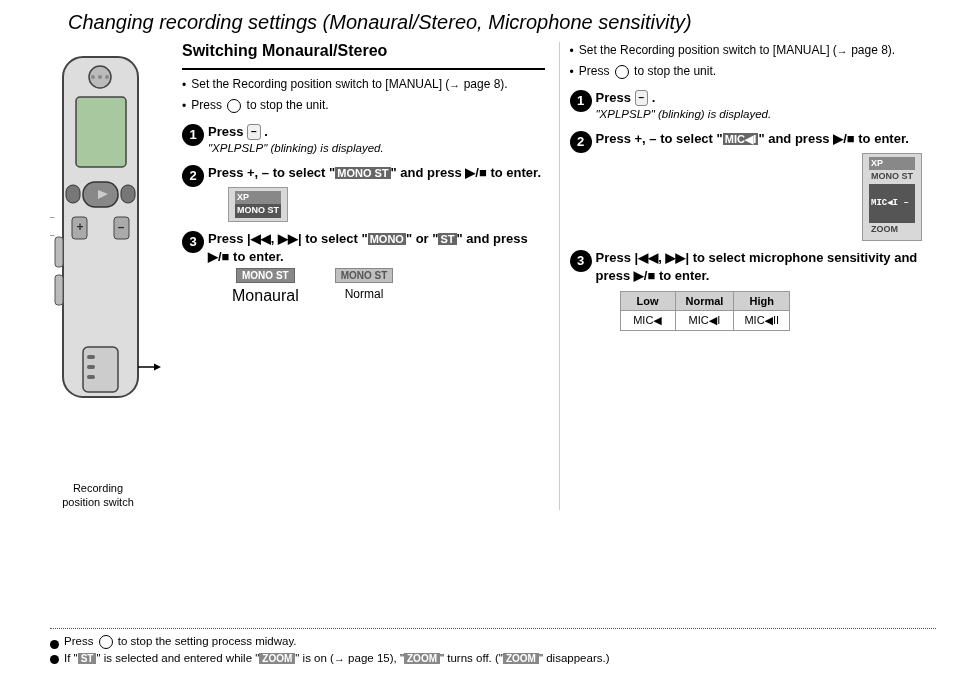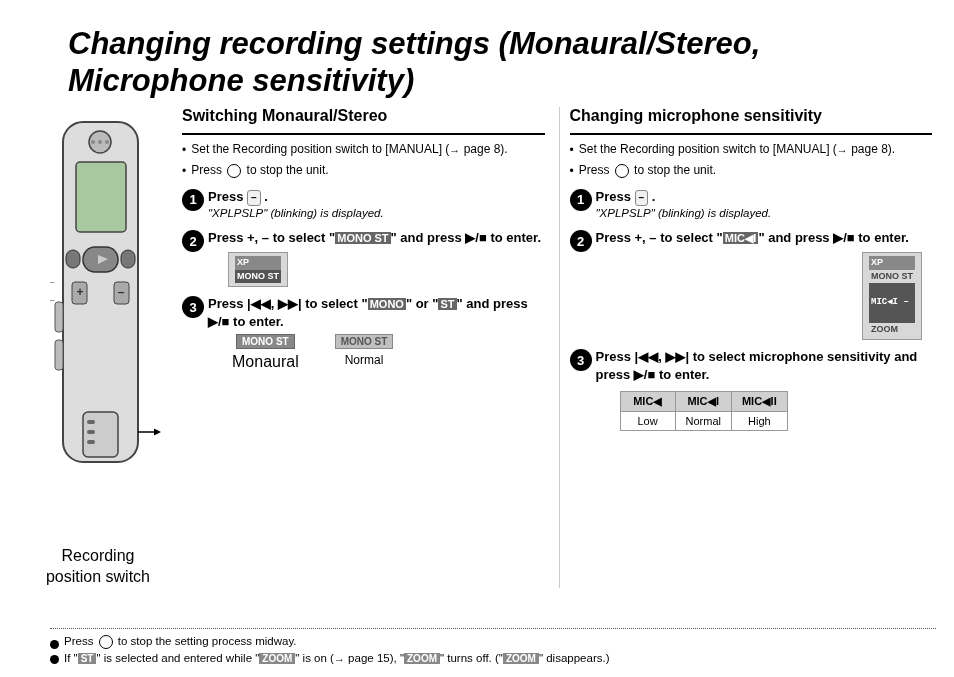--- a/index.html
+++ b/index.html
@@ -15,28 +15,27 @@
 
     .page-container {
       width: 954px;
       height: 677px;
       background: #fff;
       position: relative;
       padding: 10px 18px 10px 18px;
     }
 
     .main-title {
-      font-size: 31px;
-      font-weight: bold;
+      font-size: 20px;
+      font-weight: normal;
       font-style: italic;
       color: #000;
       line-height: 1.2;
       margin-bottom: 8px;
       margin-left: 50px;
-      margin-top: 15px;
     }
 
     .content-area {
       display: flex;
       flex-direction: row;
       gap: 0;
     }
 
     
     .device-area {
@@ -56,21 +55,21 @@
     .device-label-area {
       display: flex;
       flex-direction: row;
       align-items: flex-start;
       margin-top: 4px;
       gap: 8px;
       width: 140px;
     }
 
     .recording-label {
-      font-size: 16px;
+      font-size: 11px;
       text-align: center;
       line-height: 1.3;
       flex: 1;
     }
 
     
     .sections-area {
       flex: 1;
       display: flex;
       flex-direction: row;
@@ -392,21 +391,20 @@
               <div class="mono-stereo-item" style="margin-left:20px;">
                 <div style="background:#c0c0c0;color:#555;padding:1px 5px;font-size:10px;font-weight:bold;border:1px solid #888;">MONO ST</div>
                 <div style="font-size:12px;margin-top:2px;">Normal</div>
               </div>
             </div>
           </div>
         </div>
       </div>
 
       <div class="section" style="border-left:1px solid #ccc;padding-left:10px;">
-        <div class="section-title">Changing microphone sensitivity</div>
 
         <div class="bullet-list">
           <div class="bullet-item">
             <span class="bullet-dot">•</span>
             <span>Set the Recording position switch to [MANUAL] (<span class="arrow-right">→</span> page 8).</span>
           </div>
           <div class="bullet-item">
             <span class="bullet-dot">•</span>
             <span>Press <span class="circle-btn"></span> to stop the unit.</span>
           </div>
@@ -443,28 +441,28 @@
         <div class="step-block">
           <div class="step-number">3</div>
           <div class="step-content">
             <div class="step-text">
               Press |◀◀, ▶▶| to select microphone sensitivity and press ▶/■ to enter.
             </div>
 
             <table class="mic-table">
               <tbody>
                   <tr>
+                <td>Low</td>
+                <td>Normal</td>
+                <td>High</td>
+              </tr>
+              <tr>
                 <td>MIC◀</td>
                 <td>MIC◀I</td>
                 <td>MIC◀II</td>
-              </tr>
-              <tr>
-                <td>Low</td>
-                <td>Normal</td>
-                <td>High</td>
               </tr>
             </tbody>
               </table>
           </div>
         </div>
       </div>
 
     </div>
   </div>
 

